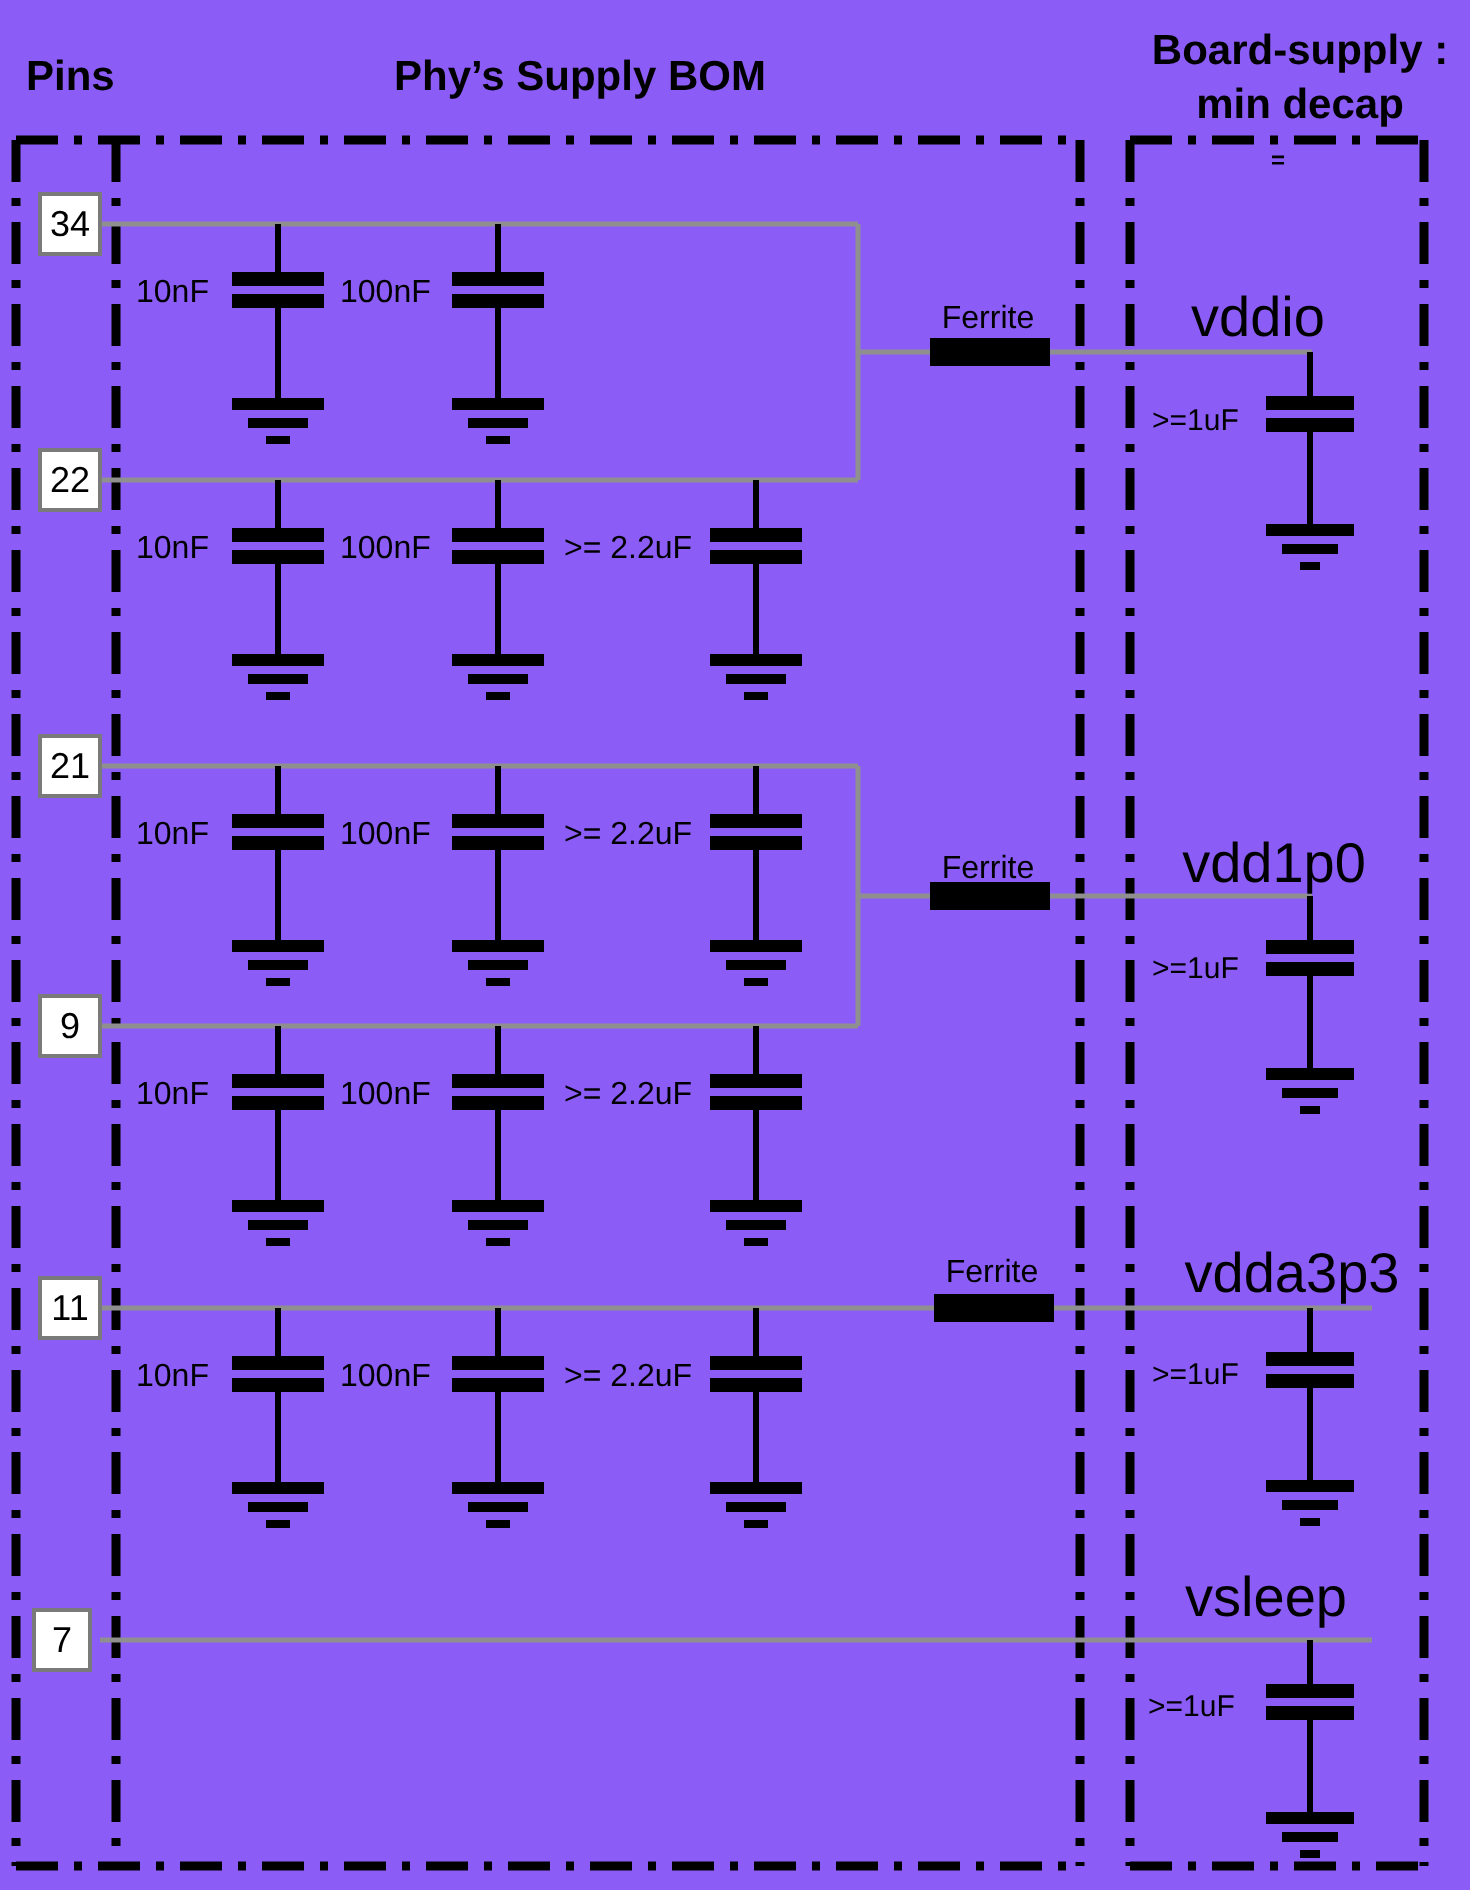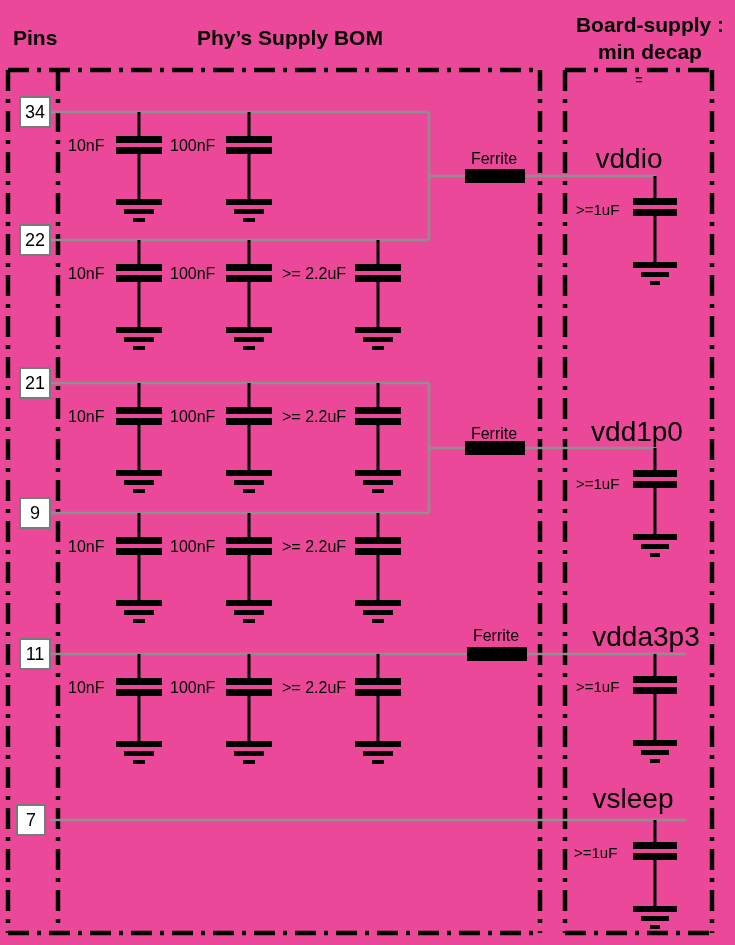--- a/index.html
+++ b/index.html
@@ -1,16 +1,16 @@
 <!DOCTYPE html>
 <html><head>
 <meta charset="utf-8">
 <style>
   html,body{margin:0;padding:0;background:#ffffff;}
-  .canvas{position:relative;width:735px;height:945px;background:#ec4899;overflow:hidden;}
+  .canvas{position:relative;width:735px;height:945px;background:#8b5cf6;overflow:hidden;}
   svg{display:block;}
   text{fill:#000;font-family:"Liberation Sans",sans-serif;}
   .t-header{font-size:21px;font-weight:bold;}
   .t-pin{font-size:18px;}
   .t-label{font-size:16px;}
   .t-small{font-size:15px;}
   .t-supply{font-size:28px;font-weight:normal;}
   .t-eq{font-size:12px;font-weight:bold;}
   .border{stroke:#000;stroke-width:4.5;fill:none;stroke-dasharray:21 8 4 8;}
   .wire{stroke:#8f8f8f;stroke-width:2.5;fill:none;}

